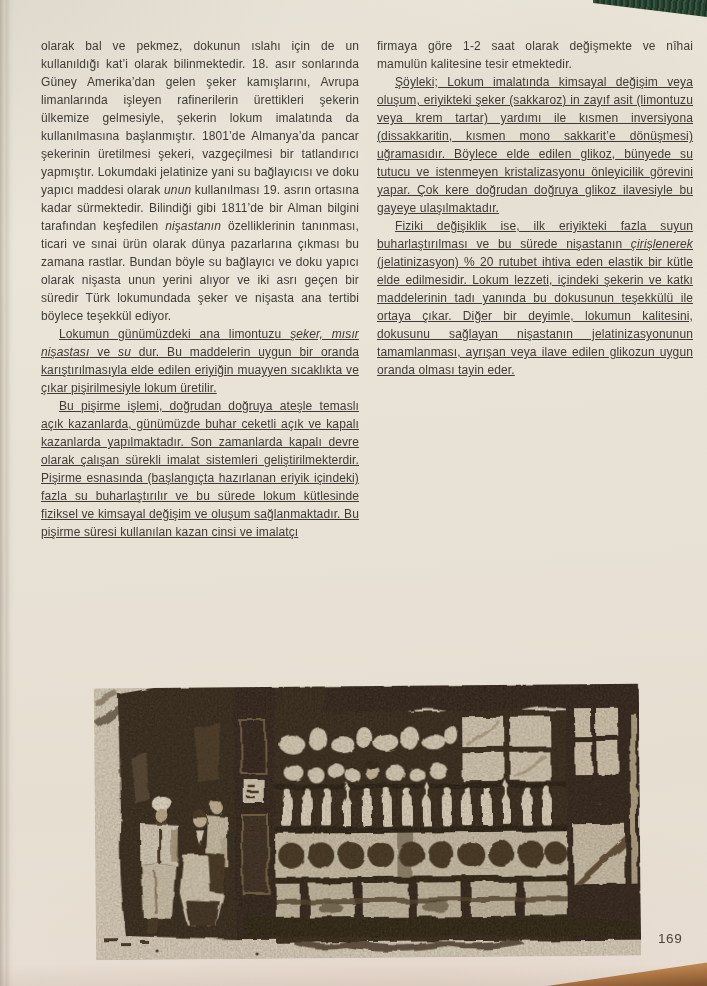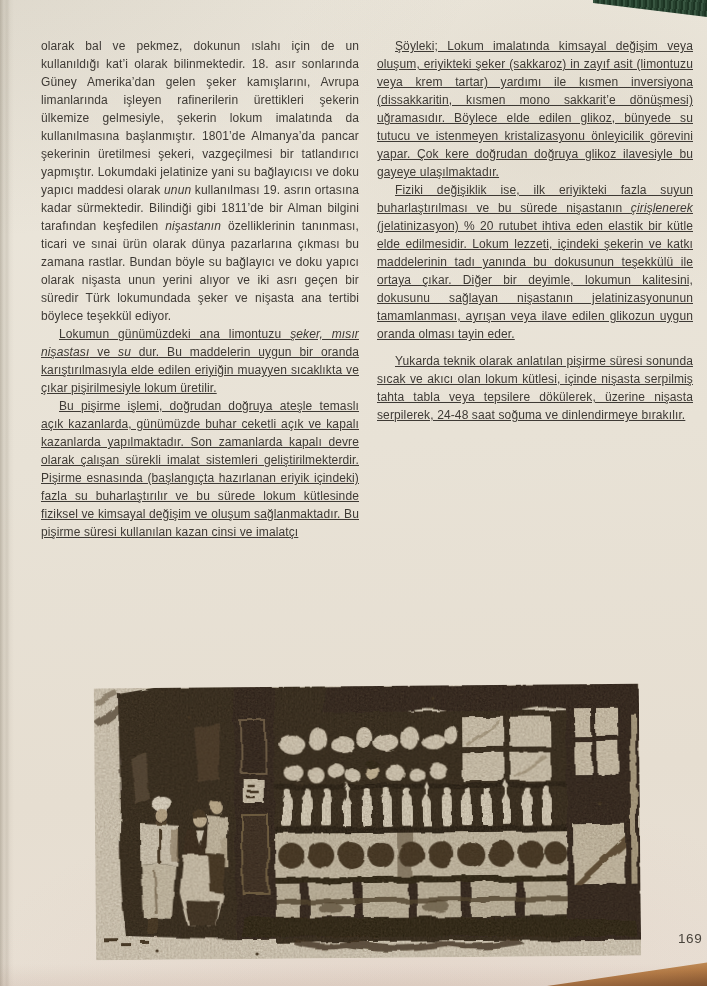--- a/index.html
+++ b/index.html
@@ -41,38 +41,38 @@
   .col-left{left:41px;width:318px;}
   .col-right{left:377px;width:316px;}
   .para{
     margin:0;font-size:12px;line-height:18px;color:#3e3a35;
     text-align:justify;letter-spacing:0.12px;
   }
   .para.indent{text-indent:18px;text-decoration:underline;}
   .para.spaced{margin-top:9px;}
   .para em{font-style:italic;}
   figure.photo{position:absolute;left:95px;top:686px;margin:0;width:545px;height:272px;transform:rotate(-0.5deg);}
-  .page-number{position:absolute;left:678px;top:931px;font-size:13.5px;letter-spacing:0.6px;color:#49443c;}
+  .page-number{position:absolute;left:658px;top:931px;font-size:13.5px;letter-spacing:0.6px;color:#49443c;}
 </style>
 </head>
 <body>
 
 <div class="scene">
 
   <div class="crease"></div>
 
   <div class="col col-left">
       <p class="para"><span>olarak bal ve pekmez, dokunun ıslahı için de un kullanıldığı kat’i olarak bilinmektedir. 18. asır sonlarında Güney Amerika’dan gelen şeker kamışlarını, Avrupa limanlarında işleyen rafinerilerin ürettikleri şekerin ülkemize gelmesiyle, şekerin lokum imalatında da kullanılmasına başlanmıştır. 1801’de Almanya’da pancar şekerinin üretilmesi şekeri, vazgeçilmesi bir tatlandırıcı yapmıştır. Lokumdaki jelatinize yani su bağlayıcısı ve doku yapıcı maddesi olarak </span><em>unun</em><span> kullanılması 19. asrın ortasına kadar sürmektedir. Bilindiği gibi 1811’de bir Alman bilgini tarafından keşfedilen </span><em>nişastanın</em><span> özelliklerinin tanınması, ticari ve sınai ürün olarak dünya pazarlarına çıkması bu zamana rastlar. Bundan böyle su bağlayıcı ve doku yapıcı olarak nişasta unun yerini alıyor ve iki asrı geçen bir süredir Türk lokumundada şeker ve nişasta ana tertibi böylece teşekkül ediyor.</span></p>
       <p class="para indent"><span>Lokumun günümüzdeki ana limontuzu </span><em>şeker, mısır nişastası</em><span> ve </span><em>su</em><span> dur. Bu maddelerin uygun bir oranda karıştırılmasıyla elde edilen eriyiğin muayyen sıcaklıkta ve çıkar pişirilmesiyle lokum üretilir.</span></p>
       <p class="para indent"><span>Bu pişirme işlemi, doğrudan doğruya ateşle temaslı açık kazanlarda, günümüzde buhar ceketli açık ve kapalı kazanlarda yapılmaktadır. Son zamanlarda kapalı devre olarak çalışan sürekli imalat sistemleri geliştirilmekterdir. Pişirme esnasında (başlangıçta hazırlanan eriyik içindeki) fazla su buharlaştırılır ve bu sürede lokum kütlesinde fiziksel ve kimsayal değişim ve oluşum sağlanmaktadır. Bu pişirme süresi kullanılan kazan cinsi ve imalatçı</span></p>
     </div>
   <div class="col col-right">
+      <p class="para"><span>firmaya göre 1-2 saat olarak değişmekte ve nîhai mamulün kalitesine tesir etmektedir.</span></p>
       <p class="para indent"><span>Şöyleki; Lokum imalatında kimsayal değişim veya oluşum, eriyikteki şeker (sakkaroz) in zayıf asit (limontuzu veya krem tartar) yardımı ile kısmen inversiyona (dissakkaritin, kısmen mono sakkarit’e dönüşmesi) uğramasıdır. Böylece elde edilen glikoz, bünyede su tutucu ve istenmeyen kristalizasyonu önleyicilik görevini yapar. Çok kere doğrudan doğruya glikoz ilavesiyle bu gayeye ulaşılmaktadır.</span></p>
       <p class="para indent"><span>Fiziki değişiklik ise, ilk eriyikteki fazla suyun buharlaştırılması ve bu sürede nişastanın </span><em>çirişlenerek</em><span> (jelatinizasyon) % 20 rutubet ihtiva eden elastik bir kütle elde edilmesidir. Lokum lezzeti, içindeki şekerin ve katkı maddelerinin tadı yanında bu dokusunun teşekkülü ile ortaya çıkar. Diğer bir deyimle, lokumun kalitesini, dokusunu sağlayan nişastanın jelatinizasyonunun tamamlanması, ayrışan veya ilave edilen glikozun uygun oranda olması tayin eder.</span></p>
-      <p class="para indent spaced"><span>Yukarda teknik olarak anlatılan pişirme süresi sonunda sıcak ve akıcı olan lokum kütlesi, içinde nişasta serpilmiş tahta tabla veya tepsilere dökülerek, üzerine nişasta serpilerek, 24-48 saat soğuma ve dinlendirmeye bırakılır.</span></p>
     </div>
 
   <figure class="photo" aria-label="High-contrast black-and-white photograph of an old Ottoman confectionery shop front: shelves of plates, a row of glass jars and bottles, and three shopkeepers in traditional dress standing by the doorway">
     <svg viewBox="0 0 545 272" width="545" height="272" role="img">
       <defs>
         <filter id="rough" x="-6%" y="-6%" width="112%" height="112%">
           <feTurbulence type="fractalNoise" baseFrequency="0.04" numOctaves="3" seed="7" result="t"></feTurbulence>
           <feDisplacementMap in="SourceGraphic" in2="t" scale="6"></feDisplacementMap>
         </filter>
         <filter id="grain" x="0" y="0" width="100%" height="100%">

